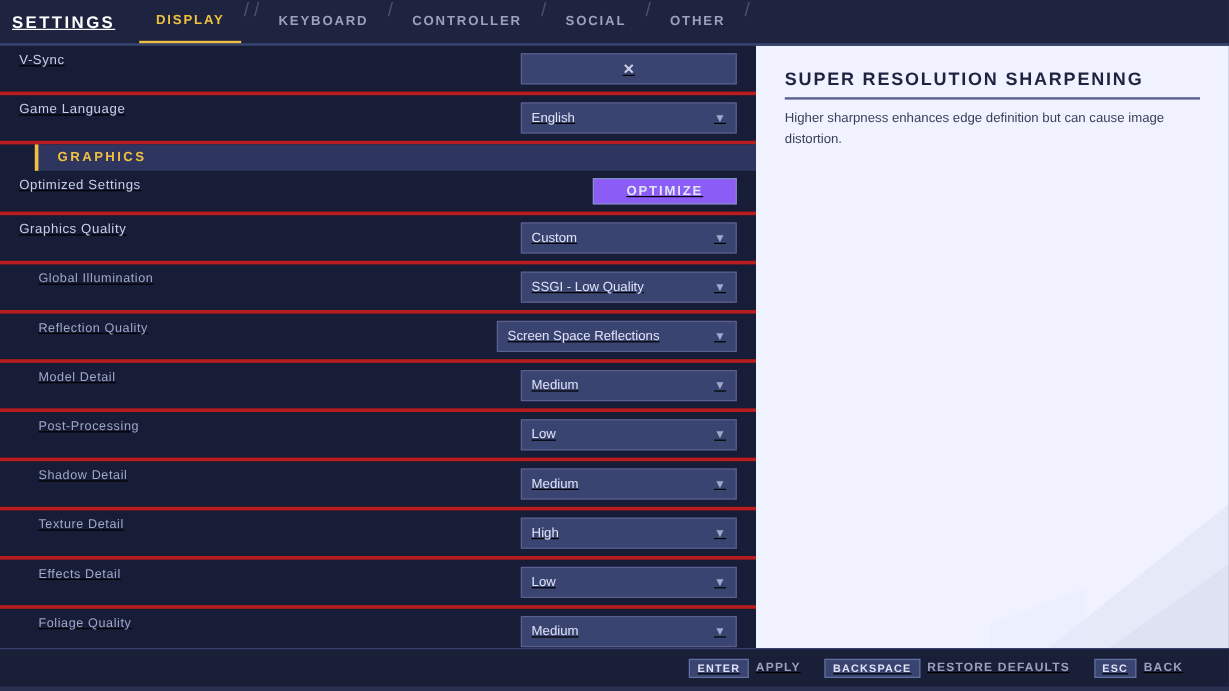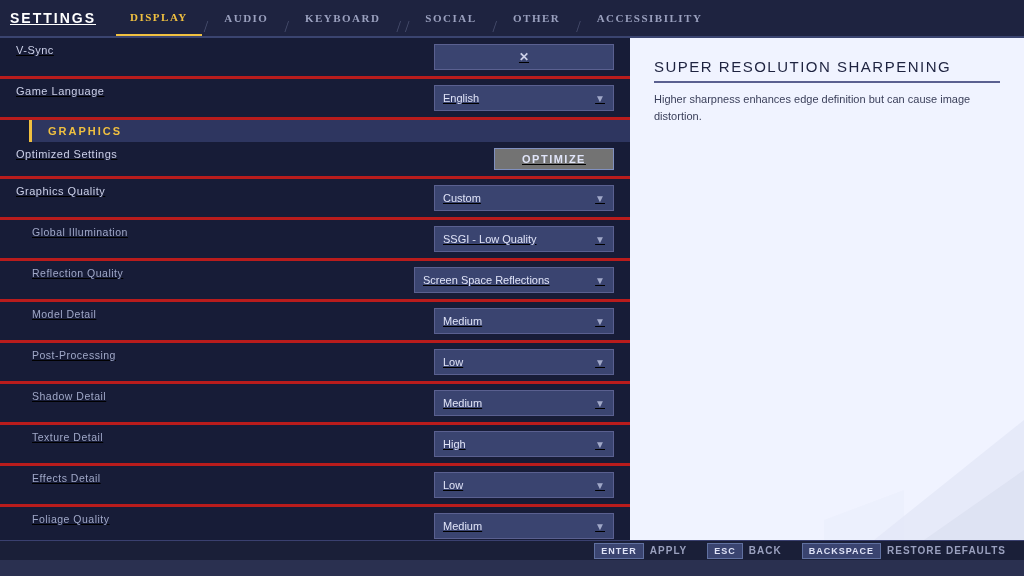--- a/index.html
+++ b/index.html
@@ -27,24 +27,23 @@
       color: #fff;
       font-weight: 900;
       font-size: 14px;
       letter-spacing: 2px;
       margin-right: 20px;
       text-transform: uppercase;
       text-decoration: underline;
     }
     .nav-tabs {
       display: flex;
-      align-items: flex-end;
+      align-items: flex-start;
       height: 100%;
       gap: 0;
-      font-family: Liberation Serif, serif;
     }
     .nav-tab {
       color: #9aa0be;
       font-size: 11px;
       font-weight: 700;
       letter-spacing: 1.5px;
       text-transform: uppercase;
       padding: 0 14px;
       height: 100%;
       display: flex;
@@ -155,21 +154,21 @@
       cursor: pointer;
     }
     .vsync-x {
       color: #ccd0e8;
       font-size: 12px;
       font-weight: 700;
     }
 
     
     .optimize-btn {
-      background: #737373;
+      background: #8b5cf6;
       border: 1px solid #8090c0;
       color: #e0e4f8;
       font-size: 11px;
       font-weight: 700;
       letter-spacing: 1.5px;
       text-transform: uppercase;
       padding: 4px 24px;
       cursor: pointer;
       min-width: 120px;
       text-align: center;
@@ -193,45 +192,46 @@
       position: absolute;
       bottom: 0;
       right: 0;
       z-index: 0;
       opacity: 0.3;
     }
 
     .info-title {
       color: #1e2340;
       font-size: 15px;
-      font-weight: 400;
+      font-weight: 700;
       letter-spacing: 1.5px;
       text-transform: uppercase;
       margin-bottom: 8px;
       border-bottom: 2px solid #5a6090;
       padding-bottom: 6px;
     }
     .info-text {
       color: #3a3f5a;
       font-size: 11px;
       line-height: 1.5;
     }
 
     
     .bottom-bar {
       position: relative;
       z-index: 10;
       background: #1a1f38;
-      height: 20px;
+      height: 32px;
       display: flex;
       align-items: center;
       justify-content: flex-end;
-      padding: 0 8px;
+      padding: 0 28px;
       gap: 0;
       border-top: 1px solid #3a4070;
+      text-decoration: underline;
     }
     .bottom-btn {
       display: flex;
       align-items: center;
       gap: 6px;
       padding: 0 10px;
       height: 28px;
       cursor: pointer;
     }
     .bottom-btn-key {
@@ -253,30 +253,29 @@
     }
   </style>
 </head>
 <body>
 
 <div class="top-nav">
   <span class="nav-title">SETTINGS</span>
   <div class="nav-tabs">
     <div class="nav-tab active">DISPLAY</div>
     <span class="nav-divider">/</span>
-    <div class="nav-tab">AUDIO</div>
     <span class="nav-divider">/</span>
     <div class="nav-tab">KEYBOARD</div>
     <span class="nav-divider">/</span>
+    <div class="nav-tab">CONTROLLER</div>
     <span class="nav-divider">/</span>
     <div class="nav-tab">SOCIAL</div>
     <span class="nav-divider">/</span>
     <div class="nav-tab">OTHER</div>
     <span class="nav-divider">/</span>
-    <div class="nav-tab">ACCESSIBILITY</div>
   </div>
 </div>
 
 <div class="main-layout">
 
   <div class="left-panel">
 
     <div class="setting-row">
       <span class="setting-label">V-Sync</span>
       <div class="vsync-box">
@@ -390,20 +389,20 @@
   </div>
 
 </div>
 
 <div class="bottom-bar">
   <div class="bottom-btn">
     <span class="bottom-btn-key">ENTER</span>
     <span class="bottom-btn-label">APPLY</span>
   </div>
   <div class="bottom-btn">
+    <span class="bottom-btn-key">BACKSPACE</span>
+    <span class="bottom-btn-label">RESTORE DEFAULTS</span>
+  </div>
+  <div class="bottom-btn">
     <span class="bottom-btn-key">ESC</span>
     <span class="bottom-btn-label">BACK</span>
   </div>
-  <div class="bottom-btn">
-    <span class="bottom-btn-key">BACKSPACE</span>
-    <span class="bottom-btn-label">RESTORE DEFAULTS</span>
-  </div>
 </div>
 
 </body></html>

